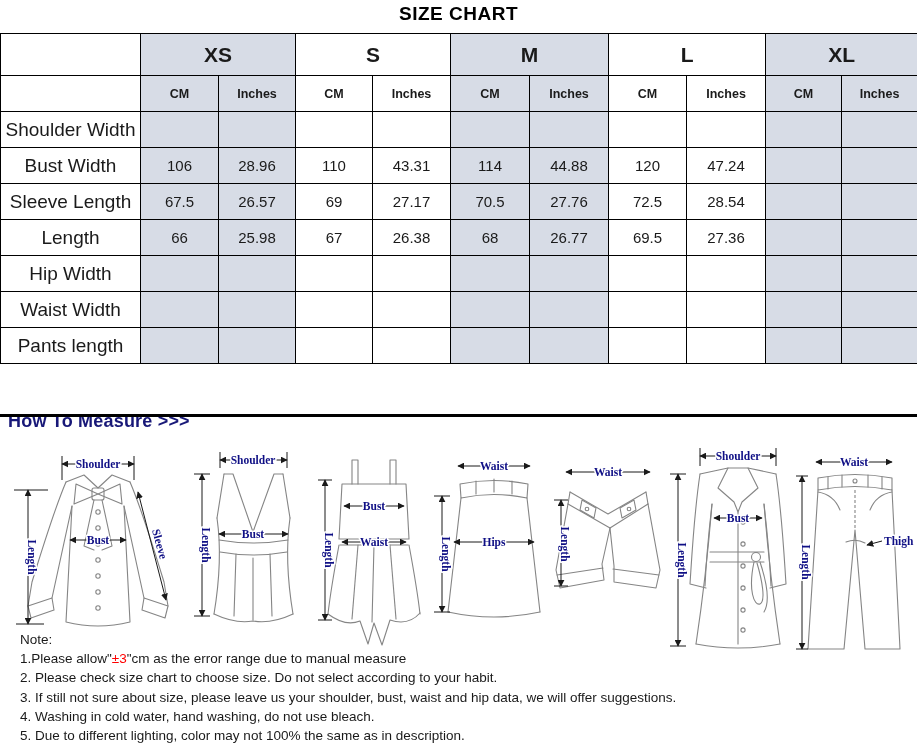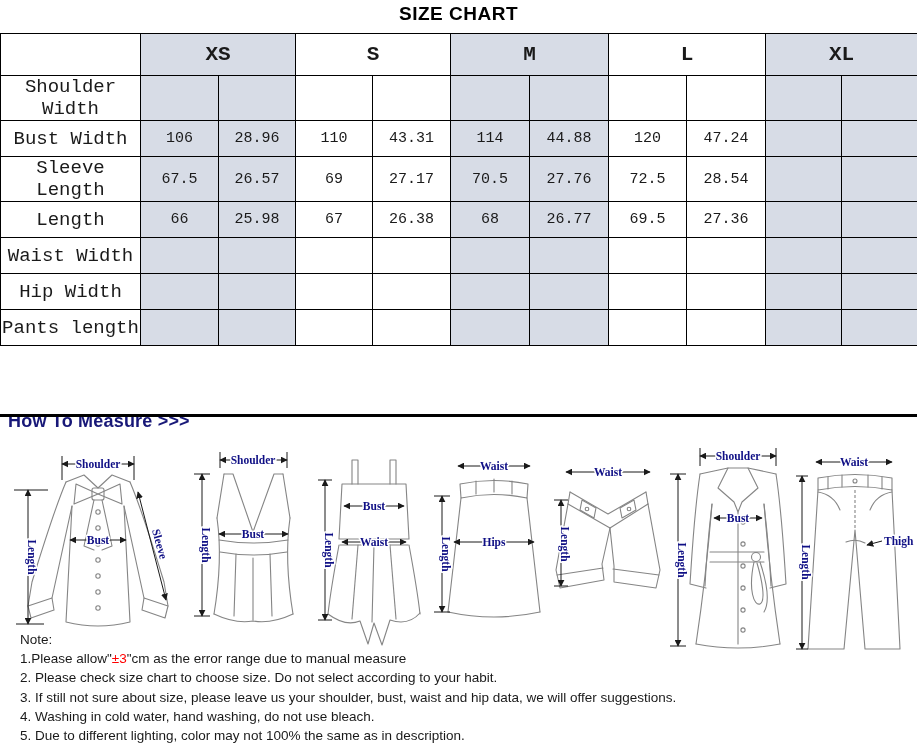--- a/index.html
+++ b/index.html
@@ -4,21 +4,21 @@
 <style>
   * { box-sizing: border-box; }
   html,body { margin:0; padding:0; background:#fff; }
   body { font-family:"Liberation Sans", sans-serif; }
   .page { position:relative; width:917px; height:744px; background:#fff; overflow:hidden; }
 
   .title { position:absolute; top:3px; left:0; width:100%; text-align:center;
            font-size:19px; font-weight:bold; color:#000; letter-spacing:.5px; }
 
   table.size-table { position:absolute; top:33px; left:0; width:917px;
-           border-collapse:collapse; table-layout:fixed;font-family:Liberation Mono, monospace; }
+           border-collapse:collapse; table-layout:fixed; }
   table.size-table td { border:1px solid #000; text-align:center; vertical-align:middle;
            padding:0; overflow:hidden; color:#1a1a1a; }
   td.shaded { background:#d7dce6; }
   td.size-cell { height:42px; font-size:21px; font-weight:bold; color:#ff0000; }
   td.unit-cell { height:36px; font-size:12.5px; font-weight:bold; color:#000; }
   td.label-cell { height:36px; font-size:19px; }
   td.value-cell { font-size:15px; }
 
   .htm-heading { position:absolute; left:8px; top:411px; font-size:18px; font-weight:bold;
            color:#181878; letter-spacing:.2px; }
@@ -64,20 +64,33 @@
   <tbody>
         <tr>
           <td class="size-cell"></td>
           <td class="size-cell shaded" colspan="2">XS</td>
           <td class="size-cell" colspan="2">S</td>
           <td class="size-cell shaded" colspan="2">M</td>
           <td class="size-cell" colspan="2">L</td>
           <td class="size-cell shaded" colspan="2">XL</td>
         </tr>
         <tr>
+          <td class="unit-cell"></td>
+          <td class="unit-cell shaded">CM</td>
+          <td class="unit-cell shaded">Inches</td>
+          <td class="unit-cell">CM</td>
+          <td class="unit-cell">Inches</td>
+          <td class="unit-cell shaded">CM</td>
+          <td class="unit-cell shaded">Inches</td>
+          <td class="unit-cell">CM</td>
+          <td class="unit-cell">Inches</td>
+          <td class="unit-cell shaded">CM</td>
+          <td class="unit-cell shaded">Inches</td>
+        </tr>
+        <tr>
           <td class="label-cell">Shoulder Width</td>
           <td class="value-cell shaded"></td>
           <td class="value-cell shaded"></td>
           <td class="value-cell"></td>
           <td class="value-cell"></td>
           <td class="value-cell shaded"></td>
           <td class="value-cell shaded"></td>
           <td class="value-cell"></td>
           <td class="value-cell"></td>
           <td class="value-cell shaded"></td>
@@ -116,34 +129,34 @@
           <td class="value-cell">67</td>
           <td class="value-cell">26.38</td>
           <td class="value-cell shaded">68</td>
           <td class="value-cell shaded">26.77</td>
           <td class="value-cell">69.5</td>
           <td class="value-cell">27.36</td>
           <td class="value-cell shaded"></td>
           <td class="value-cell shaded"></td>
         </tr>
         <tr>
+          <td class="label-cell">Hip Width</td>
+          <td class="value-cell shaded"></td>
+          <td class="value-cell shaded"></td>
+          <td class="value-cell"></td>
+          <td class="value-cell"></td>
+          <td class="value-cell shaded"></td>
+          <td class="value-cell shaded"></td>
+          <td class="value-cell"></td>
+          <td class="value-cell"></td>
+          <td class="value-cell shaded"></td>
+          <td class="value-cell shaded"></td>
+        </tr>
+        <tr>
           <td class="label-cell">Waist Width</td>
-          <td class="value-cell shaded"></td>
-          <td class="value-cell shaded"></td>
-          <td class="value-cell"></td>
-          <td class="value-cell"></td>
-          <td class="value-cell shaded"></td>
-          <td class="value-cell shaded"></td>
-          <td class="value-cell"></td>
-          <td class="value-cell"></td>
-          <td class="value-cell shaded"></td>
-          <td class="value-cell shaded"></td>
-        </tr>
-        <tr>
-          <td class="label-cell">Hip Width</td>
           <td class="value-cell shaded"></td>
           <td class="value-cell shaded"></td>
           <td class="value-cell"></td>
           <td class="value-cell"></td>
           <td class="value-cell shaded"></td>
           <td class="value-cell shaded"></td>
           <td class="value-cell"></td>
           <td class="value-cell"></td>
           <td class="value-cell shaded"></td>
           <td class="value-cell shaded"></td>

